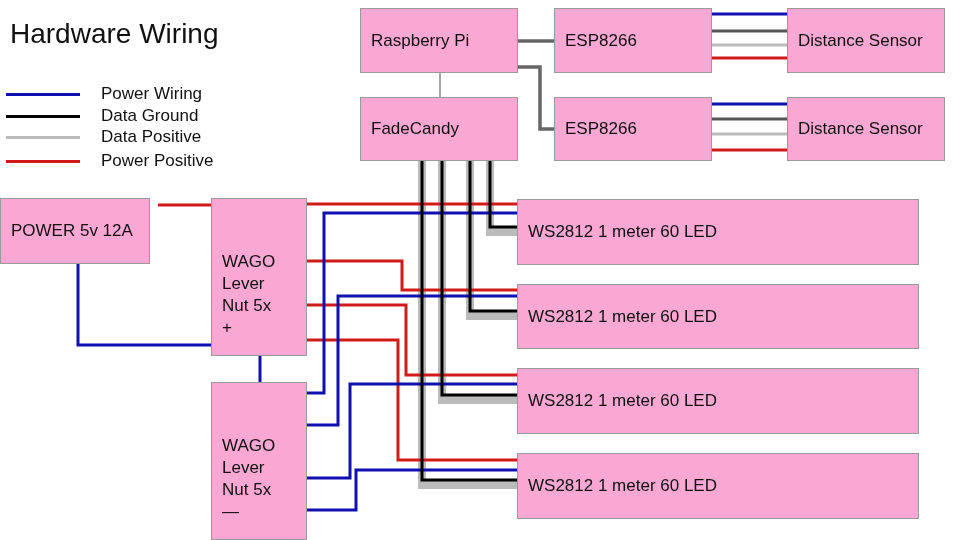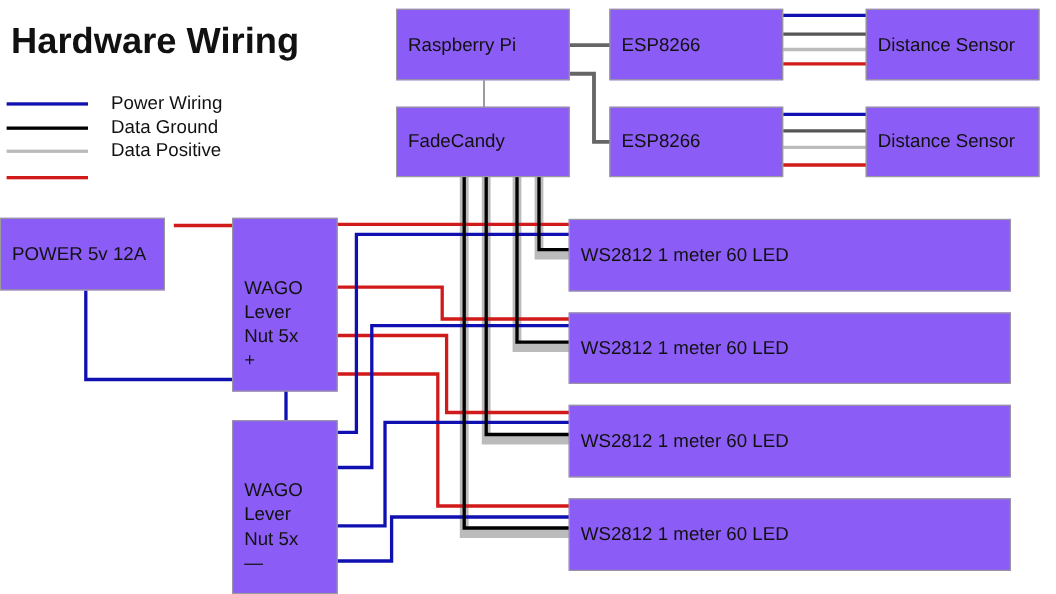--- a/index.html
+++ b/index.html
@@ -1,22 +1,22 @@
 <!DOCTYPE html>
 <html><head>
 <meta charset="utf-8">
 <style>
   html, body { margin: 0; padding: 0; background: #ffffff; }
   body { width: 960px; height: 540px; position: relative; overflow: hidden;
          font-family: "Liberation Sans", sans-serif; color: #111; }
-  .title { position: absolute; left: 10px; top: 18px; font-size: 33px; color: #111; font-weight: bold; }
+  .title { position: absolute; left: 10px; top: 18px; font-size: 28px; color: #111; }
   .legend-item { position: absolute; left: 6px; height: 22px; width: 260px; }
   .legend-line { position: absolute; left: 0; top: 9px; width: 74px; height: 3px; }
   .legend-text { position: absolute; left: 95px; top: 0; font-size: 17px; line-height: 20px; }
-  .box { position: absolute; background: #8b5cf6; border: 1.5px solid #9a9a9a; box-sizing: border-box;
+  .box { position: absolute; background: #f9a8d4; border: 1.5px solid #9a9a9a; box-sizing: border-box;
          font-size: 17px; display: flex; align-items: center; padding-left: 10px; }
   .box.multiline { align-items: flex-start; padding-top: 52px; line-height: 22px; white-space: pre-line; }
   svg.wires { position: absolute; left: 0; top: 0; }
 </style>
 </head>
 <body>
 
 <div class="title">Hardware Wiring</div>
 
 <div class="legend-item" style="top:84px">
@@ -26,20 +26,21 @@
 <div class="legend-item" style="top:106px">
   <div class="legend-line" style="background:#000"></div>
   <div class="legend-text">Data Ground</div>
 </div>
 <div class="legend-item" style="top:127px">
   <div class="legend-line" style="background:#bbbbbb"></div>
   <div class="legend-text">Data Positive</div>
 </div>
 <div class="legend-item" style="top:151px">
   <div class="legend-line" style="background:#d11a1a"></div>
+  <div class="legend-text">Power Positive</div>
 </div>
 
 <svg class="wires" width="960" height="540">
 
   <line x1="440" y1="73" x2="440" y2="98" stroke="#888" stroke-width="1.5"></line>
   <polyline points="518,41 555,41" fill="none" stroke="#666" stroke-width="3.5"></polyline>
   <polyline points="518,67 540,67 540,129 555,129" fill="none" stroke="#666" stroke-width="3.5"></polyline>
 
   <g>
     <line x1="712" y1="14" x2="788" y2="14" stroke="#1010b0" stroke-width="3"></line>

